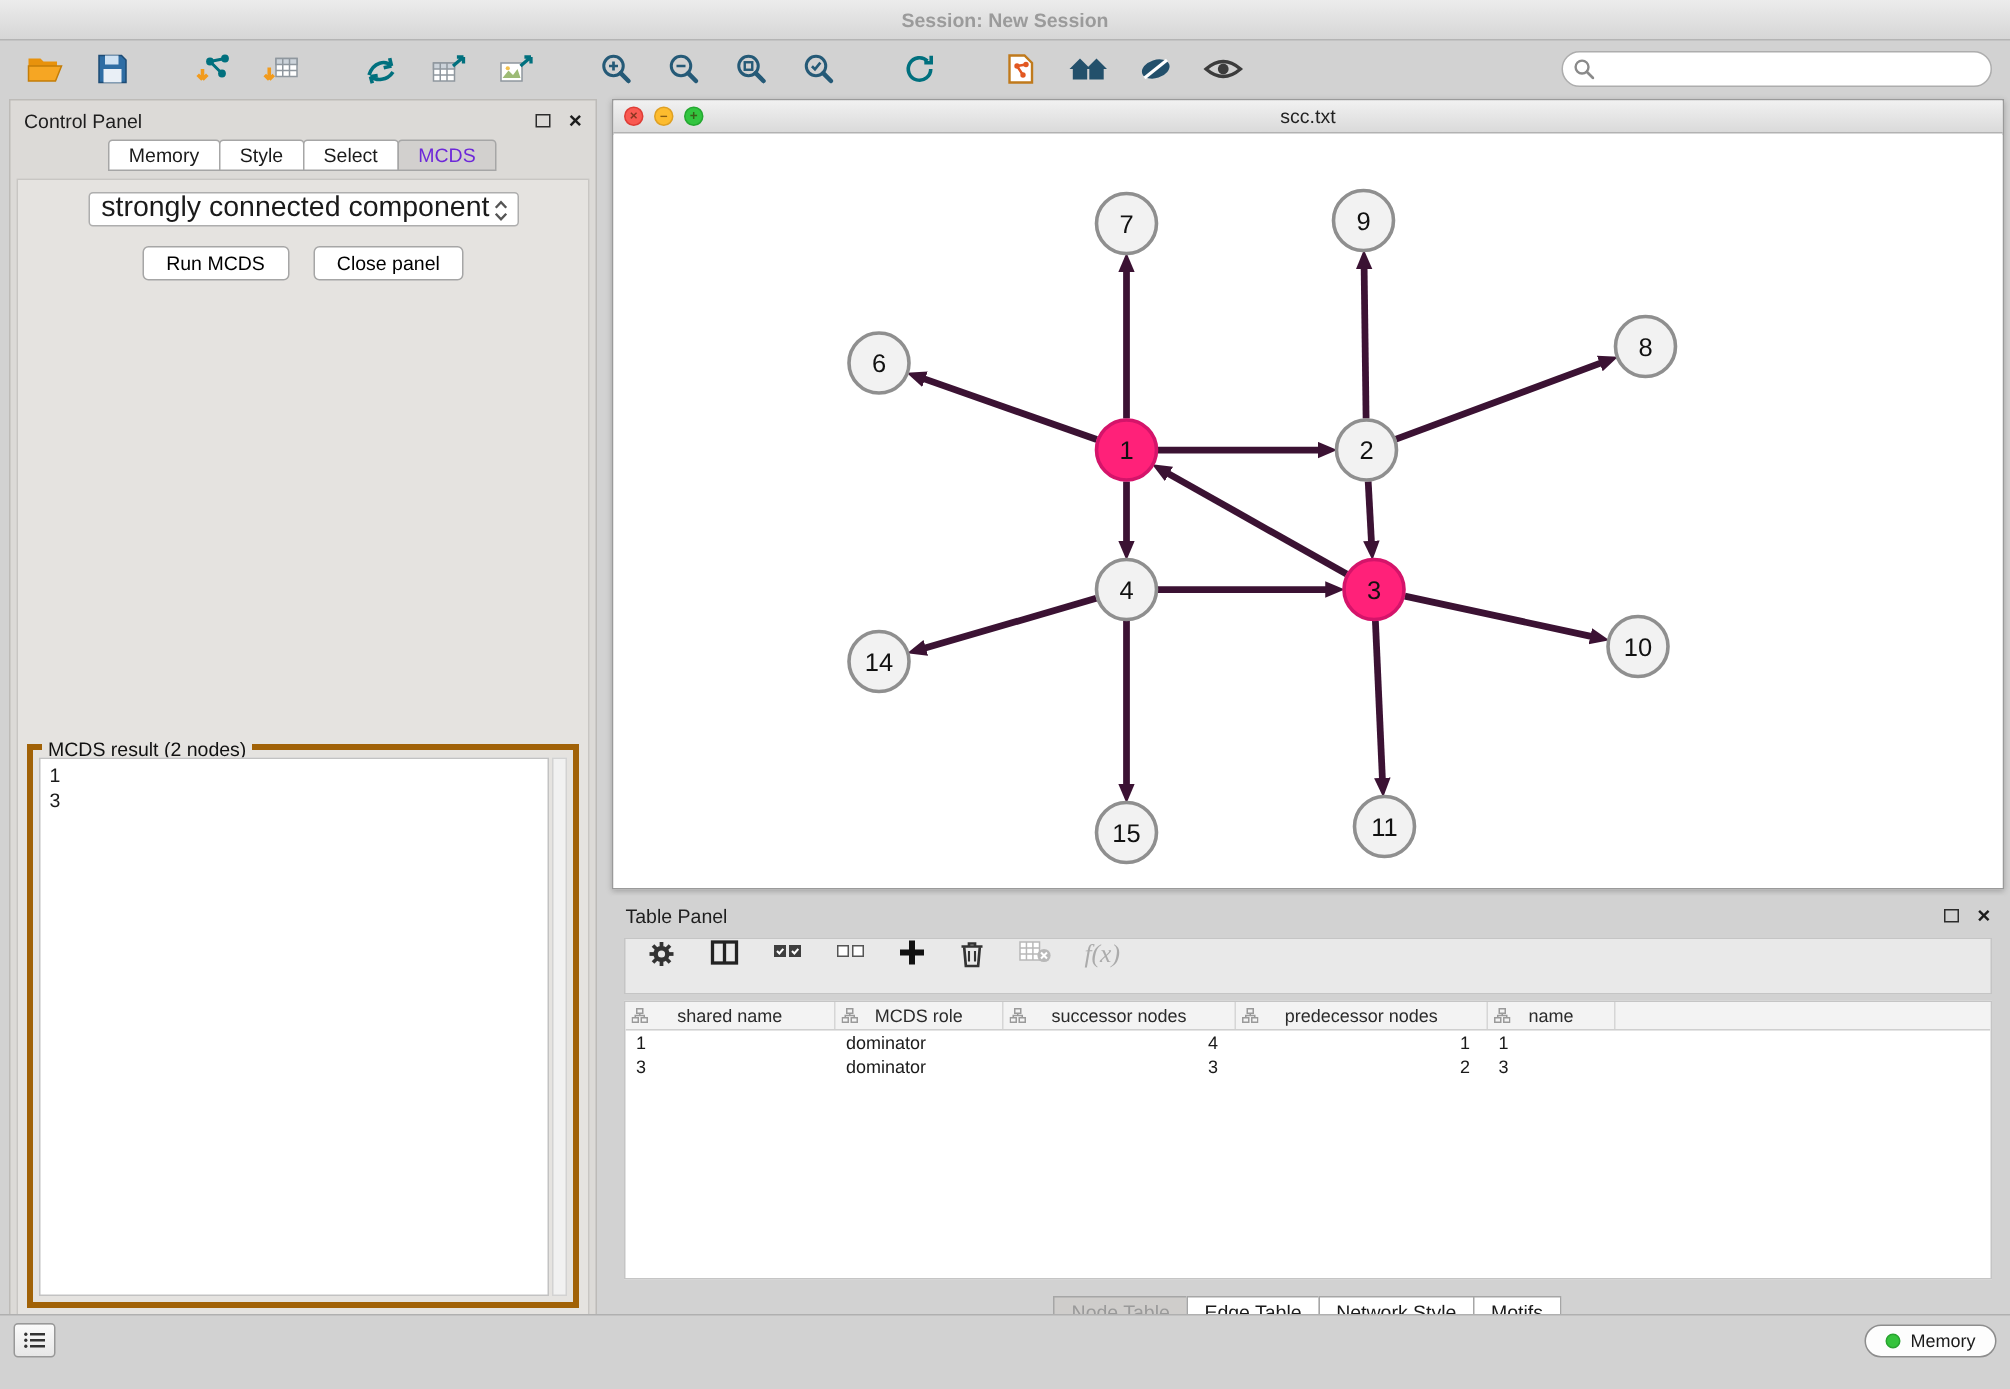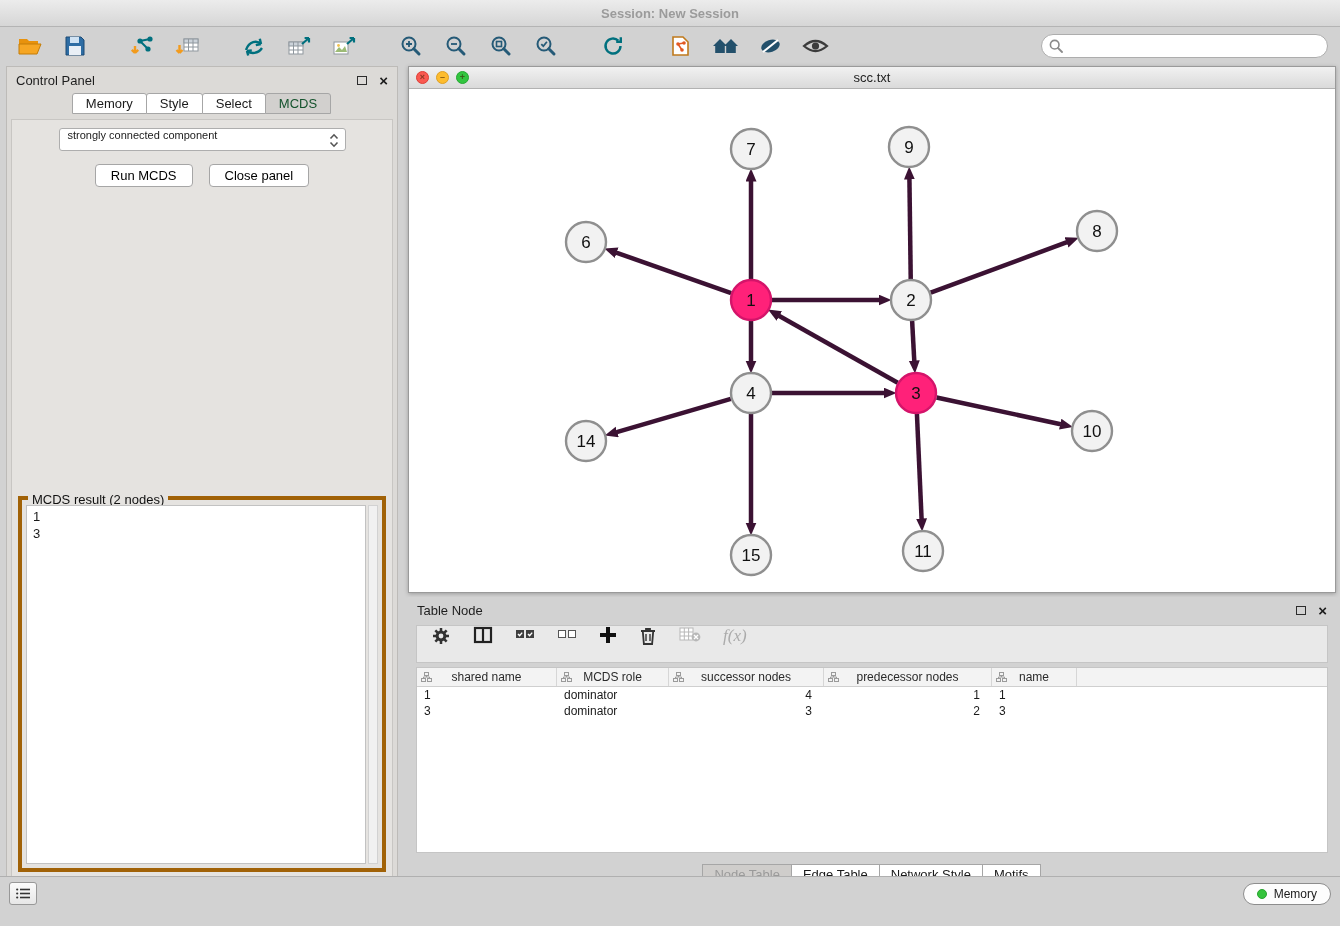--- a/index.html
+++ b/index.html
@@ -18,24 +18,24 @@
   #search-wrap .mag{position:absolute;left:8px;top:5px}
 
   
   #control-panel{position:absolute;left:6px;top:66px;width:392px;height:818px;background:#dcdad7;border:1px solid #bdbbb8}
   .panel-header{height:26px;display:flex;align-items:center;padding:0 9px;font-size:13px;color:#1e1e1e}
   .panel-header .spacer{flex:1}
   .float-ico{width:10px;height:9px;border:1.5px solid #2c2c2c;display:inline-block;margin-right:12px}
   .close-ico{font-size:15px;font-weight:bold;color:#1c1c1c;line-height:1}
   .cp-tabs{display:flex;justify-content:center;height:21px}
   .cp-tab{padding:2px 13px;font-size:13px;background:#fff;border:1px solid #a6a6a6;margin-left:-1px;border-radius:3px 3px 0 0}
-  .cp-tab.active{background:#d2d0ce;color:#14532d}
+  .cp-tab.active{background:#d2d0ce;color:#6d28d9}
   .cp-content{position:absolute;top:52px;left:4px;right:4px;bottom:4px;background:#e5e3e0;border:1px solid #c8c6c3}
   .opt-label{margin-top:18px;text-align:center;font-size:13px;color:#111}
-  .cp-select{width:287px;height:23px;margin:8px auto 0;background:#fff;border:1px solid #aeaeae;border-radius:3px;display:flex;align-items:flex-start;padding:0 8px;font-size:11px;position:relative}
+  .cp-select{width:287px;height:23px;margin:8px auto 0;background:#fff;border:1px solid #aeaeae;border-radius:3px;display:flex;align-items:flex-end;padding:0 8px;font-size:19px;position:relative}
   .cp-select .chevrons{position:absolute;right:6px;top:4px}
   .cp-buttons{margin-top:13px;display:flex;justify-content:center;gap:16px}
   .cp-btn{font-size:13px;padding:3px 15px;background:#fff;border:1px solid #a6a6a6;border-radius:4px;font-family:"Liberation Sans",sans-serif}
   .result-box{position:absolute;left:6px;right:6px;top:376px;bottom:6px;border:4px solid #a16207}
   .result-legend{position:absolute;top:-8px;left:6px;background:#e5e3e0;padding:0 4px;font-size:13px;color:#111}
   .result-list{position:absolute;top:5px;left:4px;right:16px;bottom:4px;background:#fff;border:1px solid #c2c2c2;font-size:13px;line-height:17px;padding:2px 6px;overflow:hidden}
   .result-scroll{position:absolute;top:5px;right:4px;bottom:4px;width:10px;background:#f1f1f1;border:1px solid #d2d2d2}
 
   
   #network-window{position:absolute;left:408px;top:66px;width:928px;height:527px;background:#fff;border:1px solid #9a9a9a;box-shadow:0 1px 4px rgba(0,0,0,.25)}
@@ -324,21 +324,21 @@
         <g>
           <circle cx="514" cy="461" r="20" fill="#f2f2f2" stroke="#8f8f8f" stroke-width="2.4"></circle>
           <text x="514" y="467" text-anchor="middle" font-size="17" font-family="&quot;Liberation Sans&quot;, sans-serif" fill="#111111">11</text>
         </g>
       </svg>
   </div>
 </div>
 
 <div id="table-panel">
   <div class="panel-header">
-    <span>Table Node</span>
+    <span>Table Panel</span>
     <span class="spacer"></span>
     <span class="float-ico"></span>
     <span class="close-ico">×</span>
   </div>
   <div class="tp-toolbar">
     <span class="tp-ico">
       <svg width="20" height="20" viewBox="0 0 20 20">
         <g fill="#333">
           <rect x="8.75" y="2" width="2.5" height="16"></rect>
           <rect x="2" y="8.75" width="16" height="2.5"></rect>

